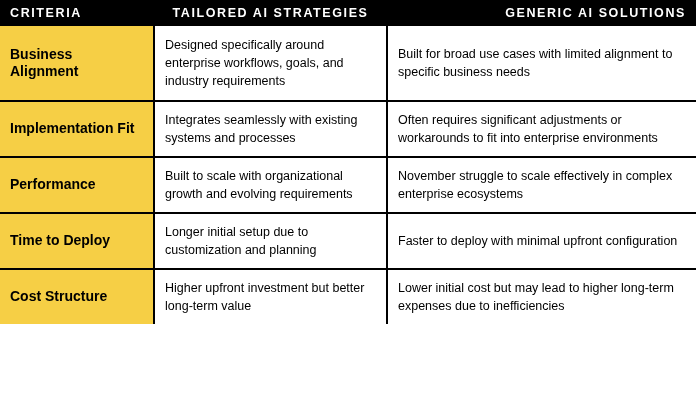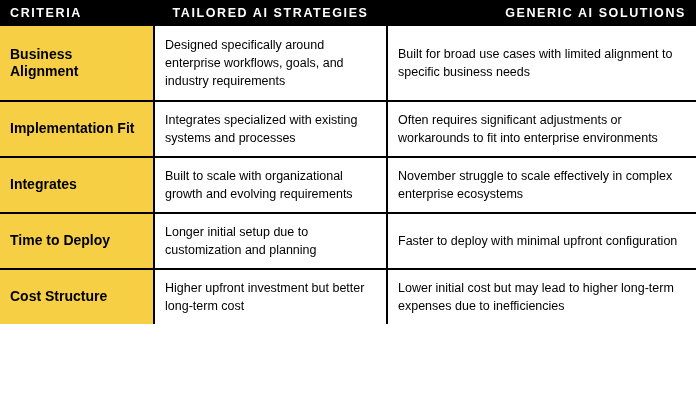--- a/index.html
+++ b/index.html
@@ -93,33 +93,33 @@
       </tr>
     </thead>
     <tbody>
       <tr>
         <td class="criteria">Business Alignment</td>
         <td class="cell tailored">Designed specifically around enterprise workflows, goals, and industry requirements</td>
         <td class="cell generic">Built for broad use cases with limited alignment to specific business needs</td>
       </tr>
       <tr>
         <td class="criteria">Implementation Fit</td>
-        <td class="cell tailored">Integrates specialized with existing systems and processes</td>
+        <td class="cell tailored">Integrates seamlessly with existing systems and processes</td>
         <td class="cell generic">Often requires significant adjustments or workarounds to fit into enterprise environments</td>
       </tr>
       <tr>
-        <td class="criteria">Integrates</td>
+        <td class="criteria">Performance</td>
         <td class="cell tailored">Built to scale with organizational growth and evolving requirements</td>
         <td class="cell generic">November struggle to scale effectively in complex enterprise ecosystems</td>
       </tr>
       <tr>
         <td class="criteria">Time to Deploy</td>
         <td class="cell tailored">Longer initial setup due to customization and planning</td>
         <td class="cell generic">Faster to deploy with minimal upfront configuration</td>
       </tr>
       <tr>
         <td class="criteria">Cost Structure</td>
-        <td class="cell tailored">Higher upfront investment but better long-term cost</td>
+        <td class="cell tailored">Higher upfront investment but better long-term value</td>
         <td class="cell generic">Lower initial cost but may lead to higher long-term expenses due to inefficiencies</td>
       </tr>
     </tbody>
   </table>
 </div>
 
 </body></html>

